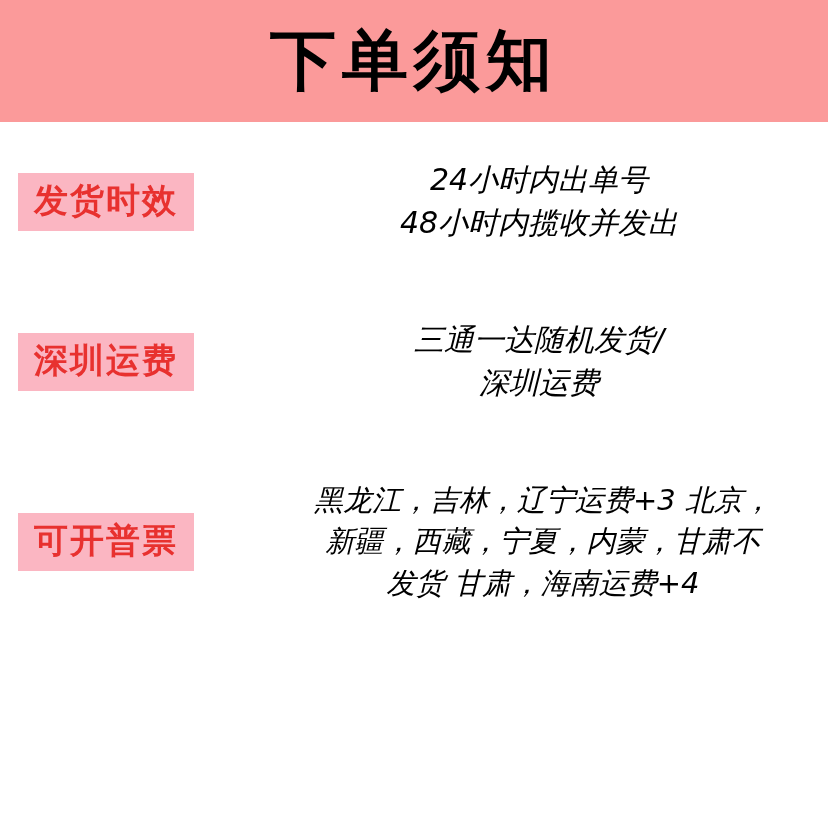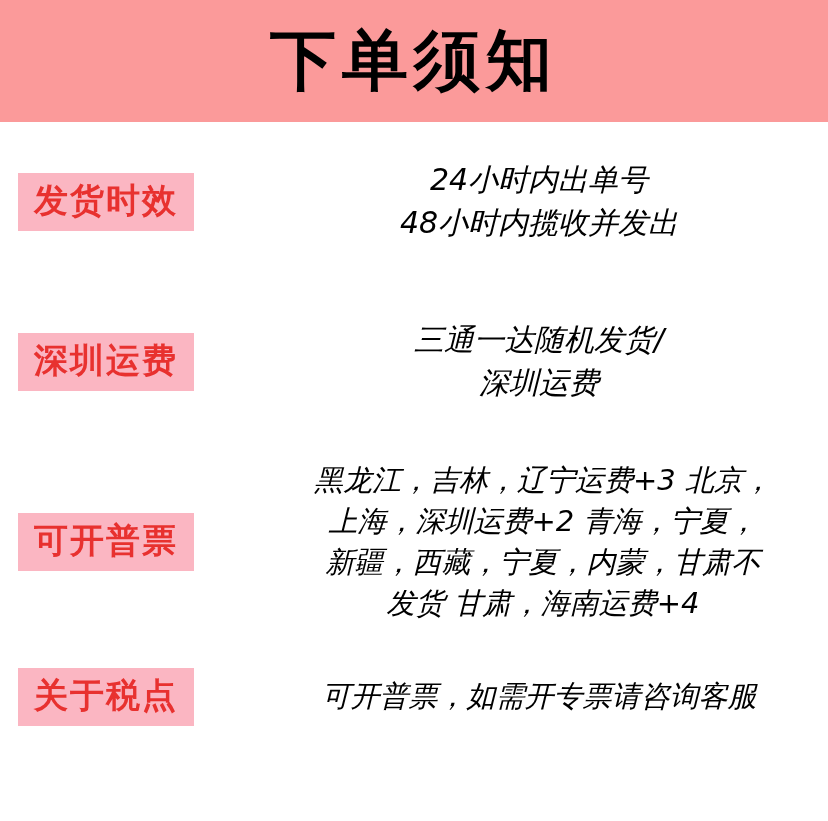--- a/index.html
+++ b/index.html
@@ -116,31 +116,22 @@
         <div class="value-line">深圳运费</div>
       </div>
     </div>
 
     <div class="row row-extra-fee">
       <div class="label-cell">
         <div class="label-box">可开普票</div>
       </div>
       <div class="value-cell">
         <div class="value-line">黑龙江，吉林，辽宁运费+3 北京，</div>
-        <div class="value-line">上海，深圳运费+2 青海，宁夏，</div>
         <div class="value-line">新疆，西藏，宁夏，内蒙，甘肃不</div>
         <div class="value-line">发货 甘肃，海南运费+4</div>
       </div>
     </div>
 
-    <div class="row row-tax">
-      <div class="label-cell">
-        <div class="label-box">关于税点</div>
-      </div>
-      <div class="value-cell">
-        <div class="value-line">可开普票，如需开专票请咨询客服</div>
-      </div>
-    </div>
 
     <div class="spacer-bottom"></div>
 
   </div>
 </div>
 
 </body></html>

